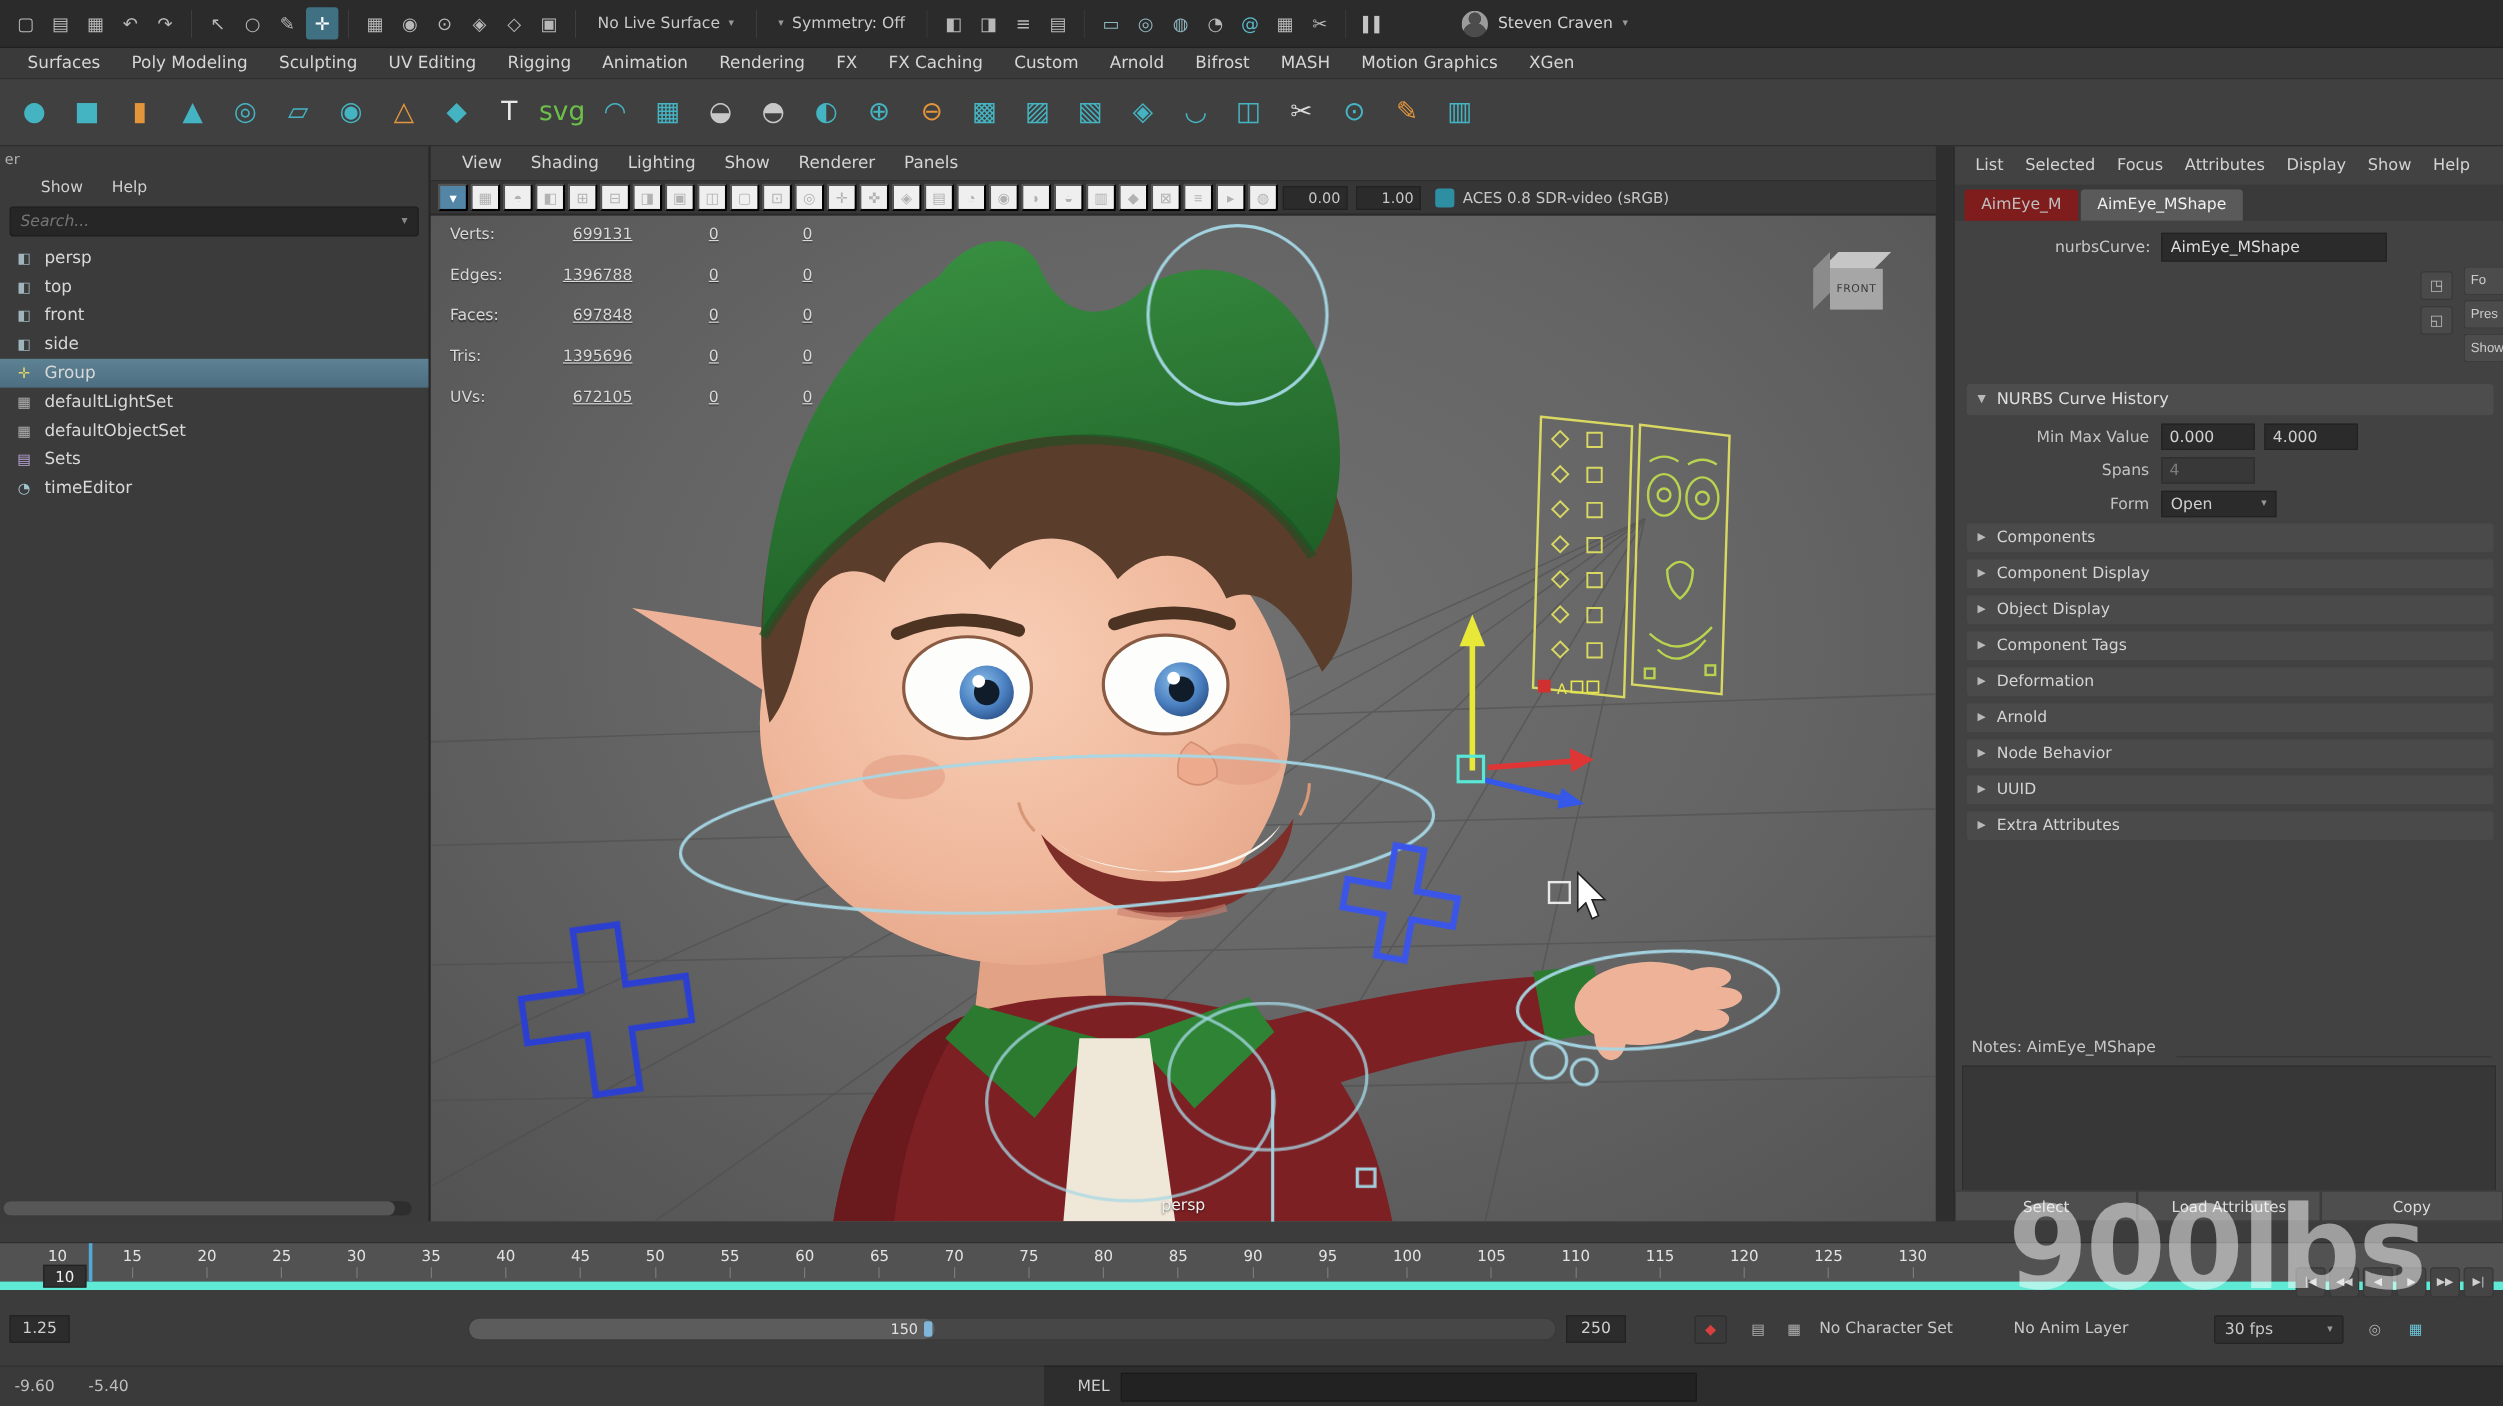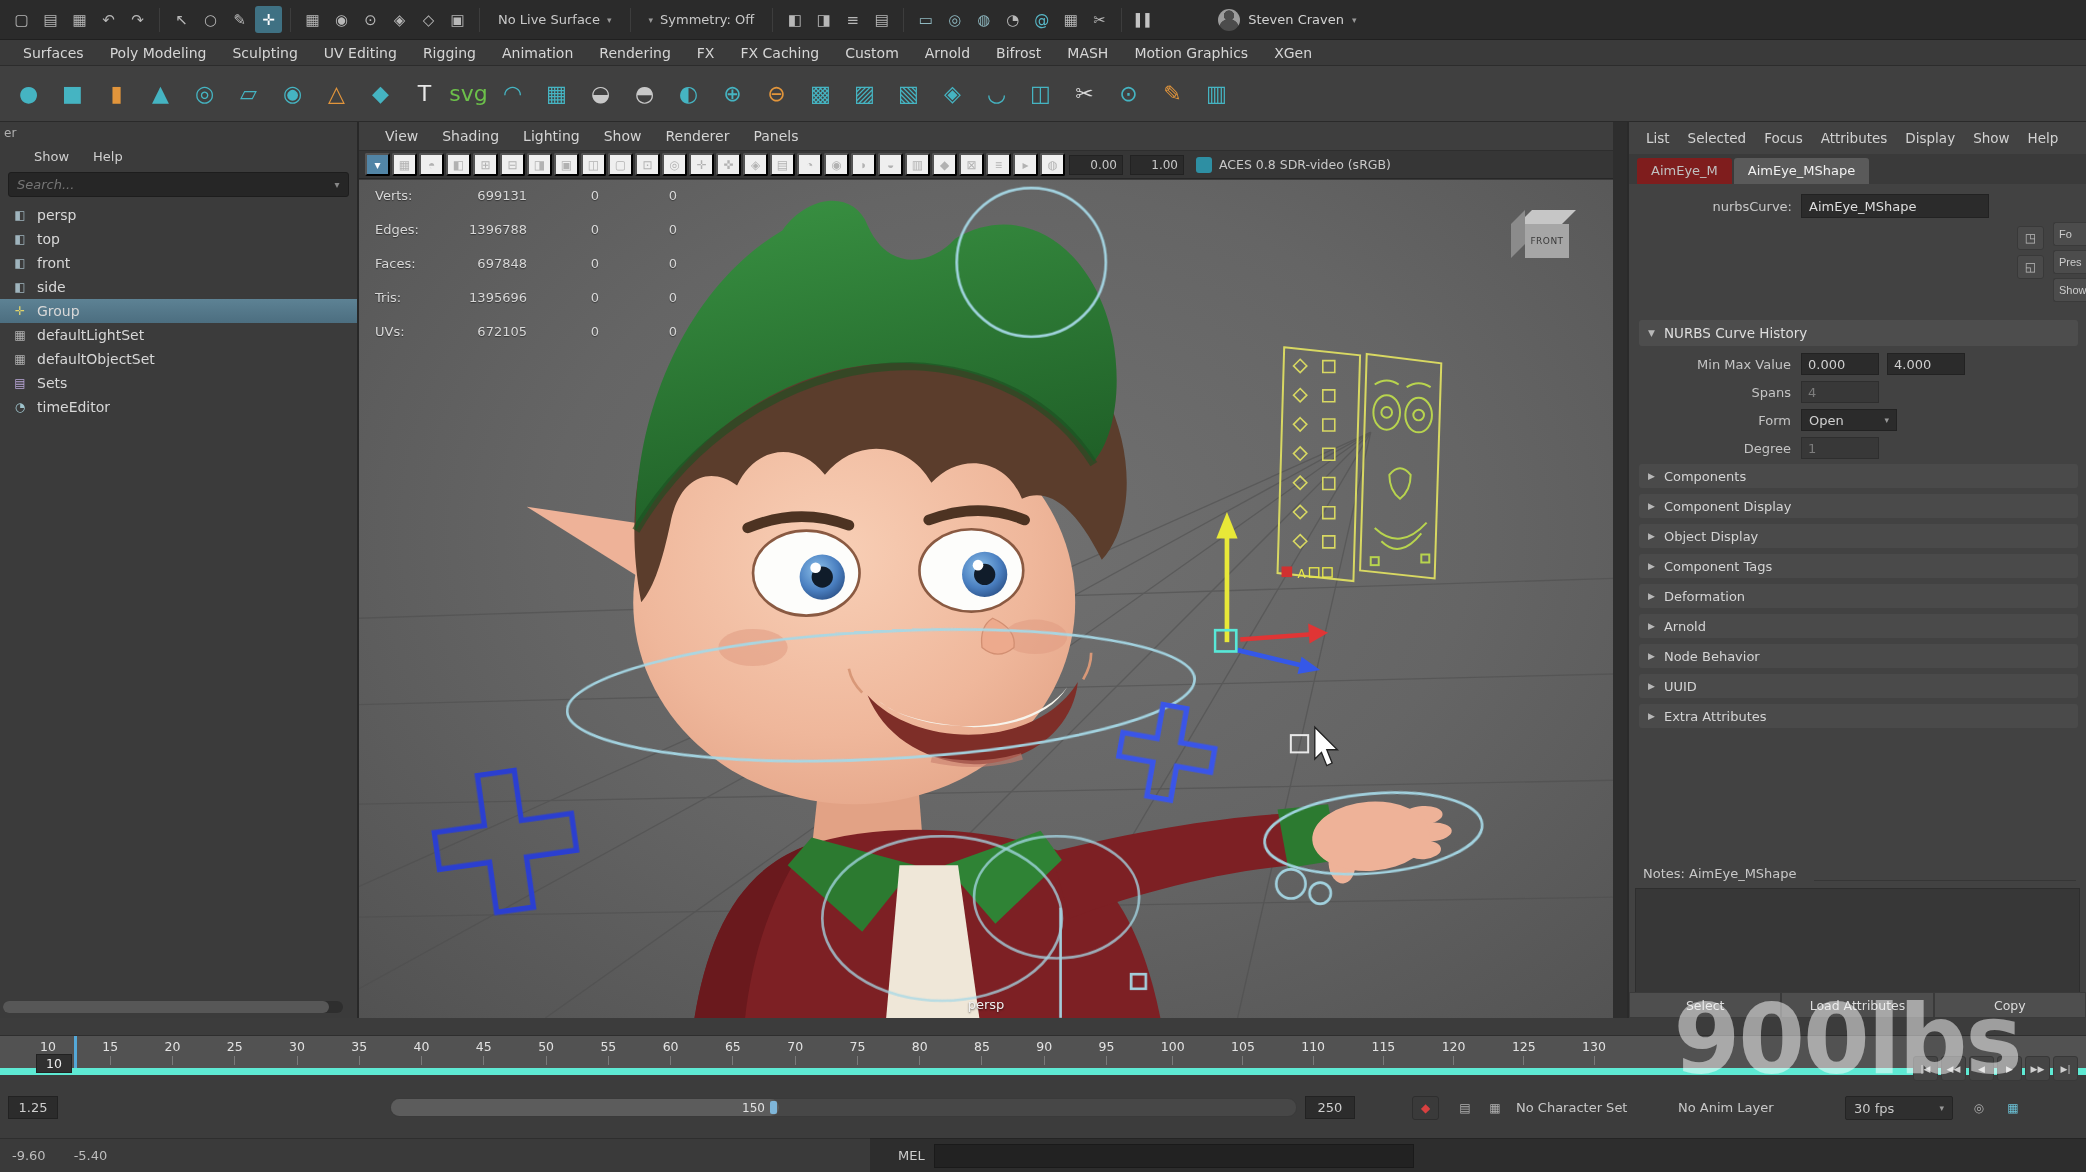--- a/index.html
+++ b/index.html
@@ -51,21 +51,21 @@
   .vp-menu { padding:0 12px; line-height:28px; font-size:14px; color:#d4d4d4; }
   .vp-toolbar { height:29px; background:#363636; border-top:1px solid #2e2e2e; border-bottom:1px solid #272727; display:flex; align-items:center; padding-left:6px; gap:1px; }
   .vp-icon { width:25px; height:23px; display:flex; align-items:center; justify-content:center; font-size:12px; color:#b2b2b2; border-radius:2px; }
   .vp-field { width:54px; height:20px; background:#2b2b2b; border:1px solid #222; color:#c8c8c8; font-size:12px; text-align:right; padding:0 5px; margin:0 3px; font-family:"DejaVu Sans", sans-serif; }
   .vp-colorspace { display:flex; align-items:center; gap:7px; margin-left:8px; }
   .cs-chip { width:16px; height:16px; border-radius:3px; background:#2e8fa3; }
   .cs-label { font-size:12.5px; color:#c8c8c8; white-space:nowrap; }
   .vp-canvas { position:absolute; left:0; top:58px; width:1254px; height:838px; background:radial-gradient(ellipse at 52% 42%, #707070 0%, #656565 50%, #525252 100%); overflow:hidden; }
   .vp-canvas svg { position:absolute; left:0; top:0; width:100%; height:100%; }
   .hud { position:absolute; left:16px; top:8px; display:grid; grid-template-columns:72px 80px 72px 78px; row-gap:19px; font-size:13px; color:#d8d8d8; text-shadow:0 1px 1px rgba(0,0,0,.45); }
-  .hud .num { text-align:right; }
+  .hud .num { text-align:right;text-decoration:underline; }
   .viewcube { position:absolute; right:30px; top:30px; width:72px; height:60px; }
   .vc-top { position:absolute; left:14px; top:0; width:44px; height:14px; background:#c6c6c6; transform:skewX(-45deg); }
   .vc-side { position:absolute; left:0; top:7px; width:14px; height:34px; background:#8b8b8b; transform:skewY(-45deg); }
   .vc-front { position:absolute; left:14px; top:14px; width:44px; height:34px; background:#a6a6a6; color:#3a3a3a; font-size:9px; display:flex; align-items:center; justify-content:center; letter-spacing:.5px; }
   .persp-label { position:absolute; bottom:6px; left:50%; transform:translateX(-50%); font-size:13px; color:#f0f0f0; text-shadow:0 1px 2px rgba(0,0,0,.6); }
 
   
   .ae { position:absolute; left:1627px; top:122px; width:459px; height:896px; background:#424242; border-left:2px solid #2a2a2a; overflow:hidden; }
   .ae-menus { height:32px; display:flex; align-items:center; padding-left:8px; }
   .ae-menu { padding:0 9px; font-size:13.5px; color:#d2d2d2; line-height:32px; }
@@ -727,24 +727,20 @@
         <div class="ae-rlabel">Spans</div>
         <input class="ae-input dis" value="4" style="">
       </div>
       <div class="ae-row">
         <div class="ae-rlabel">Form</div>
         <div class="ae-dd">
           <span>Open</span>
           <span class="caret">▾</span>
         </div>
       </div>
-      <div class="ae-row">
-        <div class="ae-rlabel">Degree</div>
-        <input class="ae-input dis" value="1" style="">
-      </div>
       <div class="ae-sections">
 
           <div class="ae-sec-closed" title="Components">
             <span class="tri">▶</span>
             <span>Components</span>
           </div>
 
           <div class="ae-sec-closed" title="Component Display">
             <span class="tri">▶</span>
             <span>Component Display</span>

